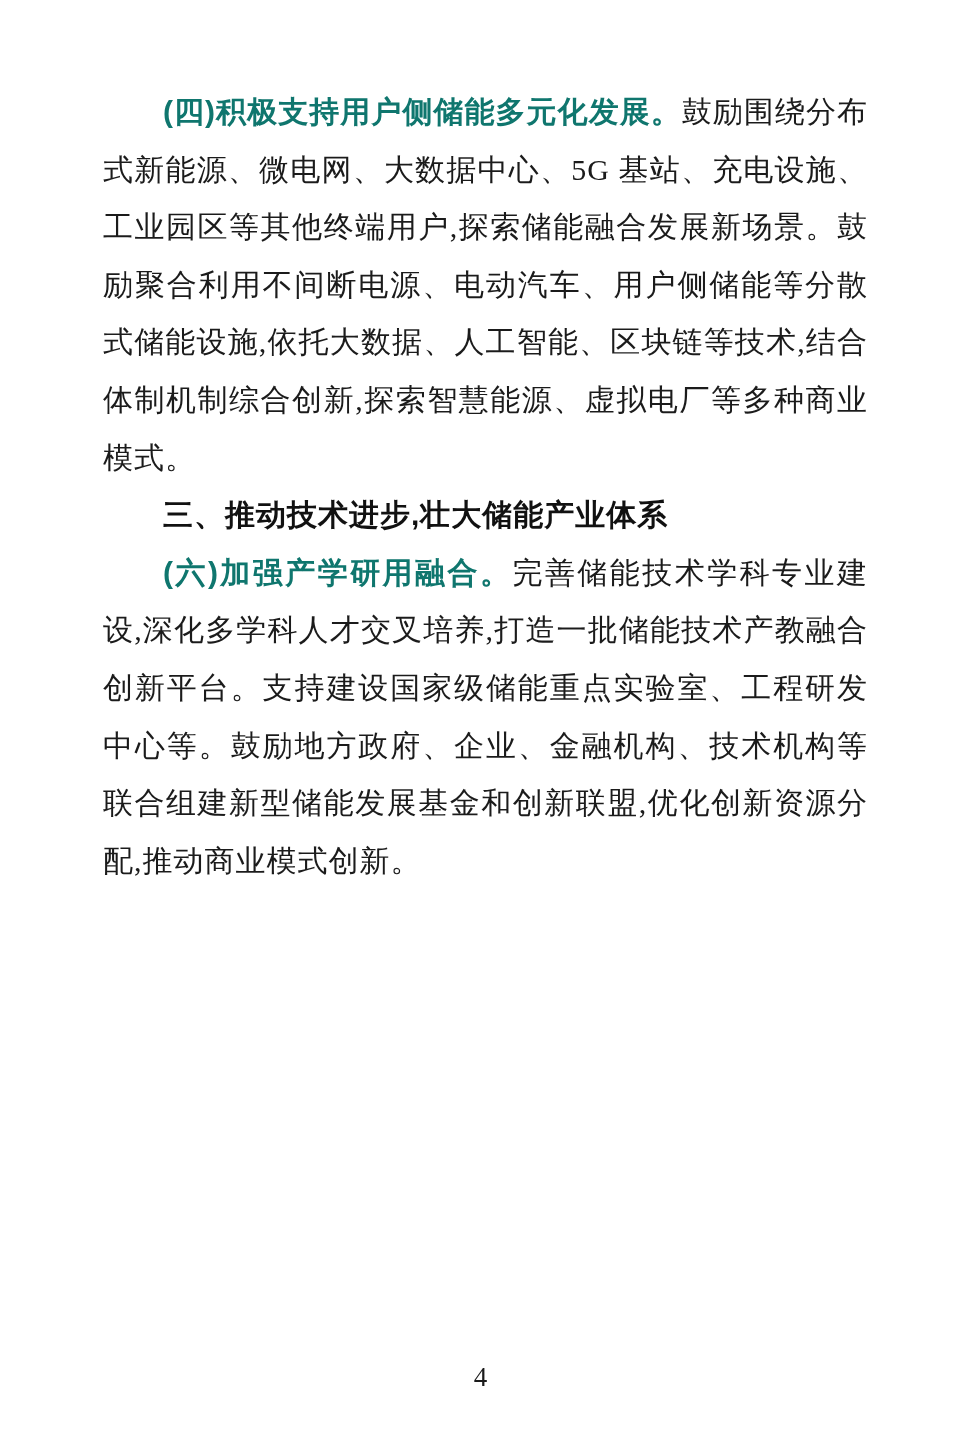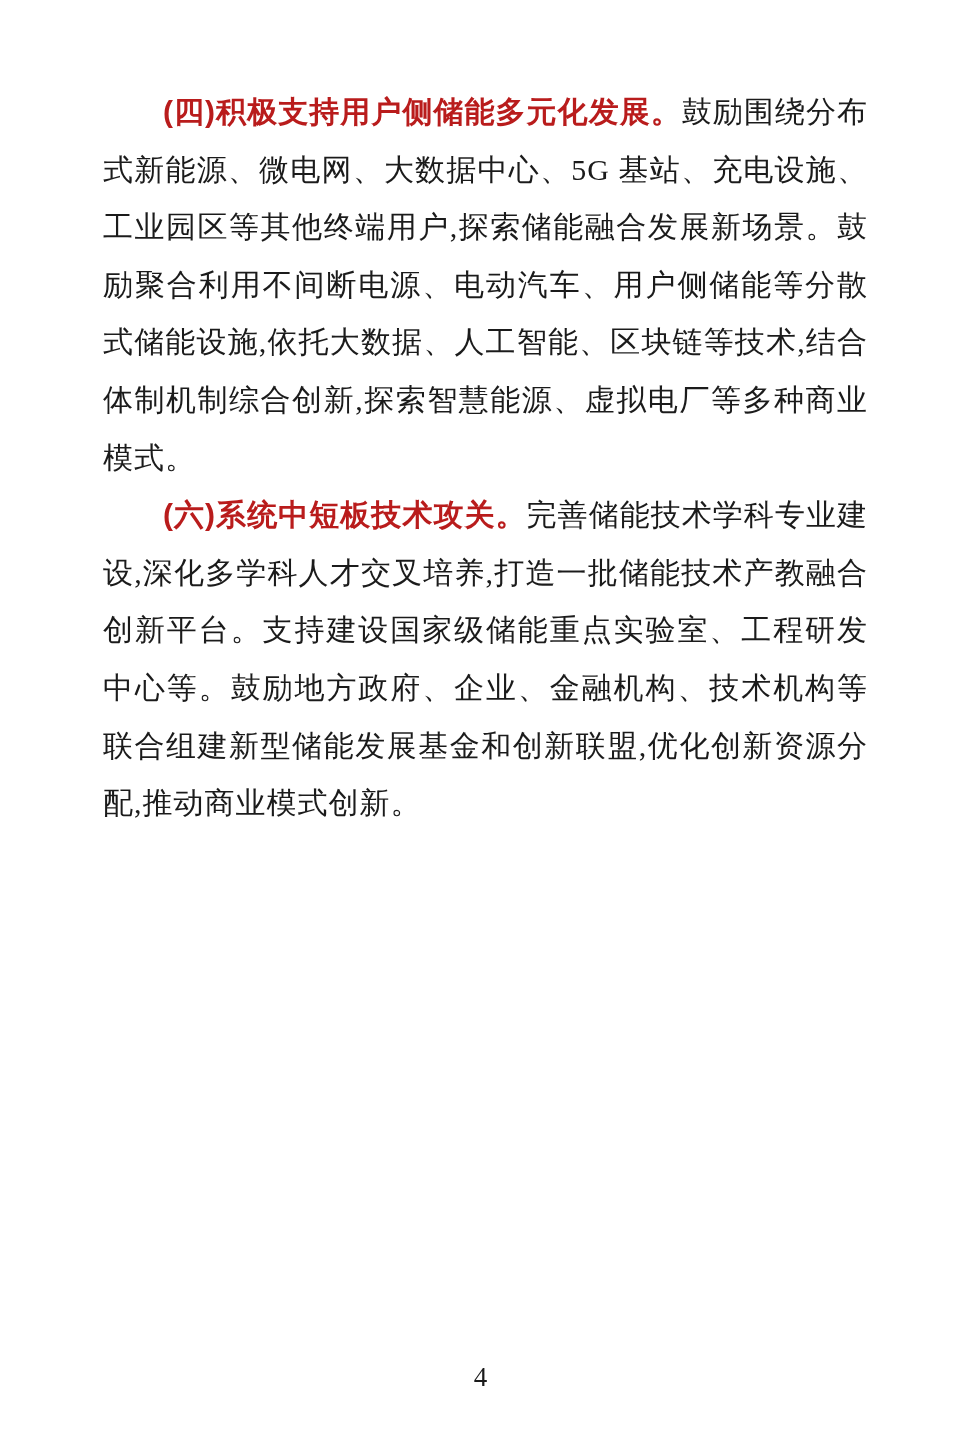--- a/index.html
+++ b/index.html
@@ -28,21 +28,21 @@
     line-height: 57.6px;
     color: #1b1b1b;
     text-align: justify;
     text-justify: inter-ideograph;
     text-indent: 60px;
     letter-spacing: 1px;
   }
   .lead {
     font-family: "Liberation Sans", "DejaVu Sans", sans-serif;
     font-weight: 700;
-    color: #b91c1c;
+    color: #0f766e;
   }
   p.chapter {
     font-family: "Liberation Sans", "DejaVu Sans", sans-serif;
     font-weight: 700;
     color: #111111;
   }
   .red-punct {
     color: #e0241c;
   }
   .footer {
@@ -57,21 +57,22 @@
   }
 </style>
 </head>
 <body>
 
 <div class="page">
   <div class="content">
 
     <p class="para"><span class="lead">(四)积极支持用户侧储能多元化发展。</span><span>鼓励围绕分布式新能源、微电网、大数据中心、5G 基站、充电设施、工业园区等其他终端用户,探索储能融合发展新场景。鼓励聚合利用不间断电源、电动汽车、用户侧储能等分散式储能设施,依托大数据、人工智能、区块链等技术,结合体制机制综合创新,探索智慧能源、虚拟电厂等多种商业模式。</span></p>
 
+    <p class="para chapter">三、推动技术进步,壮大储能产业体系</p>
 
 
-    <p class="para"><span class="lead">(六)系统中短板技术攻关。</span><span>完善储能技术学科专业建设,深化多学科人才交叉培养,打造一批储能技术产教融合创新平台。支持建设国家级储能重点实验室、工程研发中心等。鼓励地方政府、企业、金融机构、技术机构等联合组建新型储能发展基金和创新联盟,优化创新资源分配,推动商业模式创新。</span></p>
+    <p class="para"><span class="lead">(六)加强产学研用融合。</span><span>完善储能技术学科专业建设,深化多学科人才交叉培养,打造一批储能技术产教融合创新平台。支持建设国家级储能重点实验室、工程研发中心等。鼓励地方政府、企业、金融机构、技术机构等联合组建新型储能发展基金和创新联盟,优化创新资源分配,推动商业模式创新。</span></p>
 
 
   </div>
 
   <div class="footer">4</div>
 </div>
 
 </body></html>

